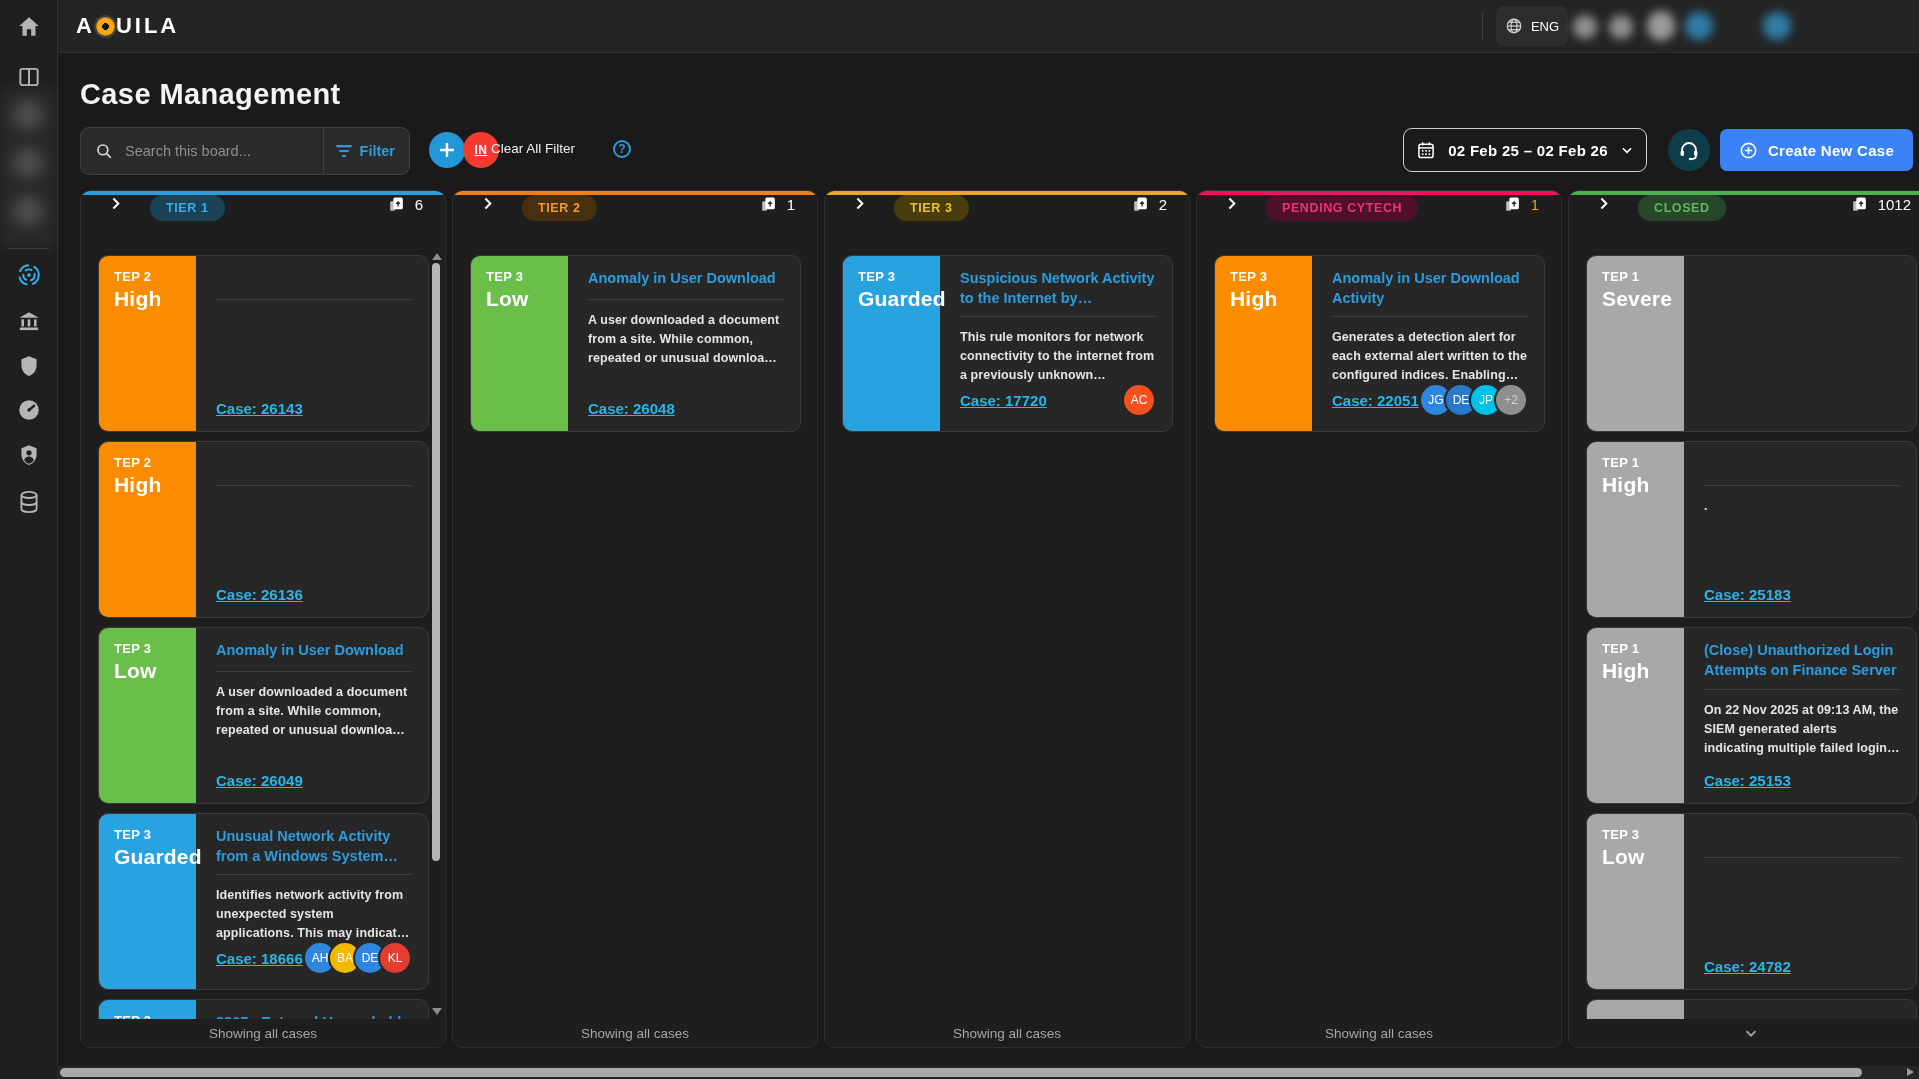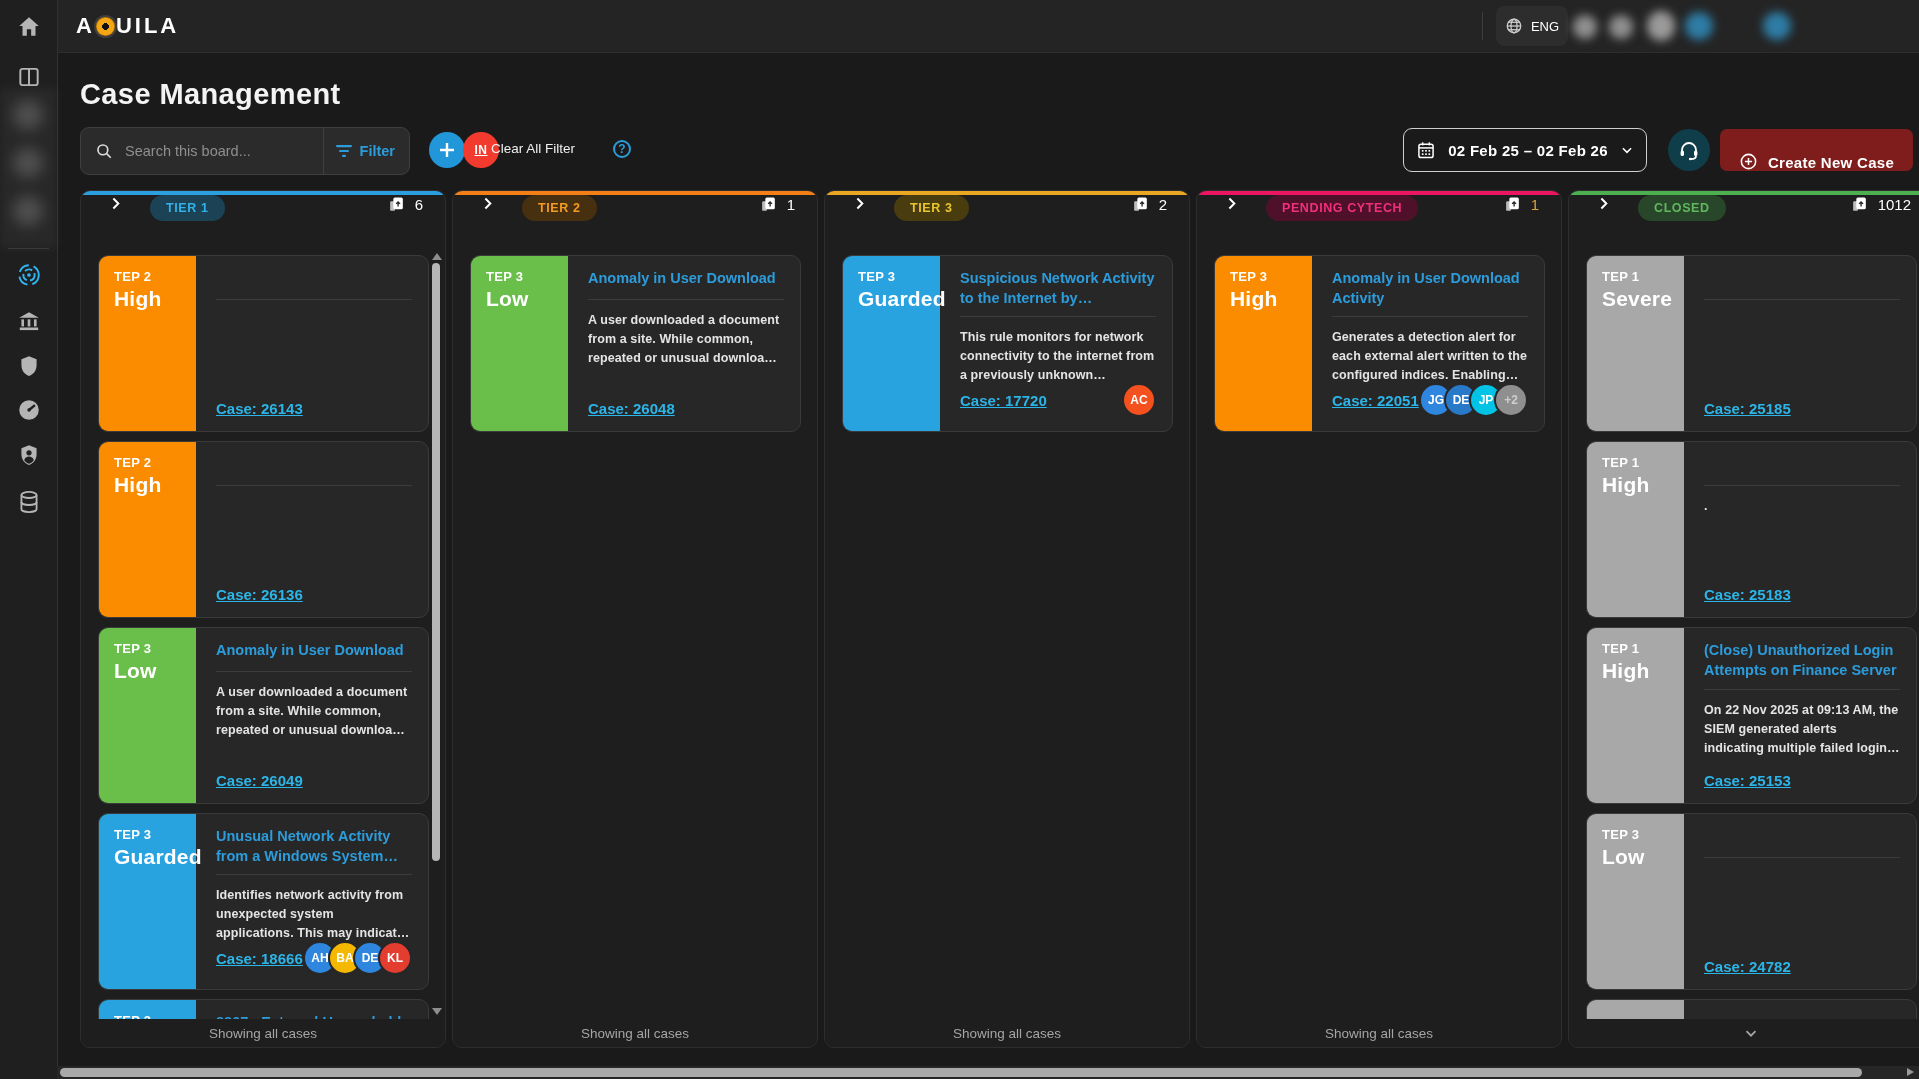--- a/index.html
+++ b/index.html
@@ -40,21 +40,21 @@
   .plus-btn{left:372px;background:#2196d9;font-size:24px;font-weight:bold;}
   .in-btn{left:406px;background:#f23b2e;font-size:12px;font-weight:bold;letter-spacing:.5px;}
   .clear-filter{position:absolute;left:434px;top:14px;font-size:13.5px;color:#efefef;cursor:pointer;}
   .help-ic{position:absolute;left:556px;top:13px;width:18px;height:18px;border:2px solid #2d9cdb;border-radius:50%;color:#2d9cdb;
     font-size:12px;font-weight:bold;display:flex;align-items:center;justify-content:center;cursor:pointer;box-sizing:border-box;}
   .toolbar-right{position:absolute;right:6px;top:1px;display:flex;align-items:center;}
   .date-box{width:244px;height:44px;border:1px solid #cfcfcf;border-radius:9px;display:flex;align-items:center;
     padding:0 12px;box-sizing:border-box;gap:10px;color:#fff;cursor:pointer;}
   .date-text{font-size:15px;font-weight:bold;letter-spacing:.3px;flex:1;text-align:center;}
   .headset-btn{width:42px;height:42px;border-radius:50%;background:#0f3e4a;margin:0 10px 0 21px;display:flex;align-items:center;justify-content:center;cursor:pointer;color:#fff;}
-  .create-btn{width:193px;height:42px;background:#7f1d1d;border-radius:7px;display:flex;align-items:flex-end;justify-content:center;gap:10px;
+  .create-btn{width:193px;height:42px;background:#3b82f6;border-radius:7px;display:flex;align-items:center;justify-content:center;gap:10px;
     color:#fff;font-size:15px;font-weight:600;letter-spacing:.3px;cursor:pointer;}
   
   .board{display:flex;gap:6px;margin:17px 0 0 23px;width:max-content;}
   .column{position:relative;width:366px;height:858px;background:#1e1e1e;border:1px solid #2e2e2e;border-radius:10px;overflow:hidden;flex:none;box-sizing:border-box;}
   .col-accent{height:4px;width:100%;}
   .col-header{height:52px;display:flex;align-items:flex-start;padding:0 22px 0 26px;}
   .col-chev{width:17px;height:17px;color:#fff;cursor:pointer;flex:none;}
   .pill{margin-left:26px;padding:6px 16px;border-radius:16px;font-size:12.5px;font-weight:bold;letter-spacing:.6px;white-space:nowrap;}
   .col-count{margin-left:auto;display:flex;align-items:center;gap:9px;color:#fff;font-size:15px;}
   .col-count svg{width:19px;height:19px;}
@@ -69,21 +69,21 @@
   .cbody{flex:1;display:flex;flex-direction:column;padding:12px 16px 14px 20px;min-width:0;}
   .ctitle{color:#2d9cdb;font-size:14.5px;font-weight:600;line-height:1.38;min-height:22px;
     display:-webkit-box;-webkit-line-clamp:2;-webkit-box-orient:vertical;overflow:hidden;}
   .cdivider{border-top:1px solid #3c3c3c;margin:9px 0 11px;}
   .cdesc{color:#e4e4e4;font-size:12.5px;font-weight:bold;line-height:1.5;letter-spacing:.1px;
     display:-webkit-box;-webkit-line-clamp:3;-webkit-box-orient:vertical;overflow:hidden;}
   .cfoot{margin-top:auto;display:flex;align-items:center;justify-content:space-between;}
   .clink{color:#2cb5e8;font-size:15px;font-weight:600;text-decoration:underline;}
   .avatars{display:flex;}
   .avatar{width:30px;height:30px;border-radius:50%;border:2px solid #272727;margin-left:-9px;
-    display:flex;align-items:center;justify-content:center;font-size:12px;font-weight:bold;color:#fff;flex:none;}
+    display:flex;align-items:center;justify-content:center;font-size:12px;font-weight:normal;color:#fff;flex:none;}
   .avatar:first-child{margin-left:0;}
   
   .vscroll{position:absolute;right:3px;top:62px;bottom:32px;width:12px;z-index:2;}
   .vscroll .arr-up,.vscroll .arr-down{position:absolute;left:2px;width:0;height:0;border-left:5px solid transparent;border-right:5px solid transparent;}
   .arr-up{top:0;border-bottom:7px solid #8d8d8d;}
   .arr-down{bottom:0;border-top:7px solid #8d8d8d;}
   .vthumb{position:absolute;left:2px;top:10px;width:8px;height:598px;background:#b6b6b6;border-radius:4px;}
   
   .hscroll{position:absolute;left:57px;right:0;bottom:0;height:13px;background:#262626;z-index:12;}
   .hthumb{position:absolute;left:3px;top:2px;width:1802px;height:9px;background:#a9a9a9;border-radius:5px;}
@@ -474,28 +474,20 @@
             </svg>
           <span style="color: rgb(255, 255, 255);">1012</span>
         </span>
       </div>
       <div class="col-cards">
         <article class="card">
           <div class="panel" style="background: rgb(168, 168, 168);">
             <span class="tep">TEP 1</span>
             <span class="sev">Severe</span>
           </div>
-          <div class="cbody">
-            <div class="ctitle"></div>
-            <div class="cdivider"></div>
-            <div class="cdesc"></div>
-            <div class="cfoot">
-                <a class="clink">Case: 25185</a>
-              </div>
-          </div>
         </article>
         <article class="card">
           <div class="panel" style="background: rgb(168, 168, 168);">
             <span class="tep">TEP 1</span>
             <span class="sev">High</span>
           </div>
           <div class="cbody">
             <div class="ctitle"></div>
             <div class="cdivider"></div>
             <div class="cdesc">.</div>

